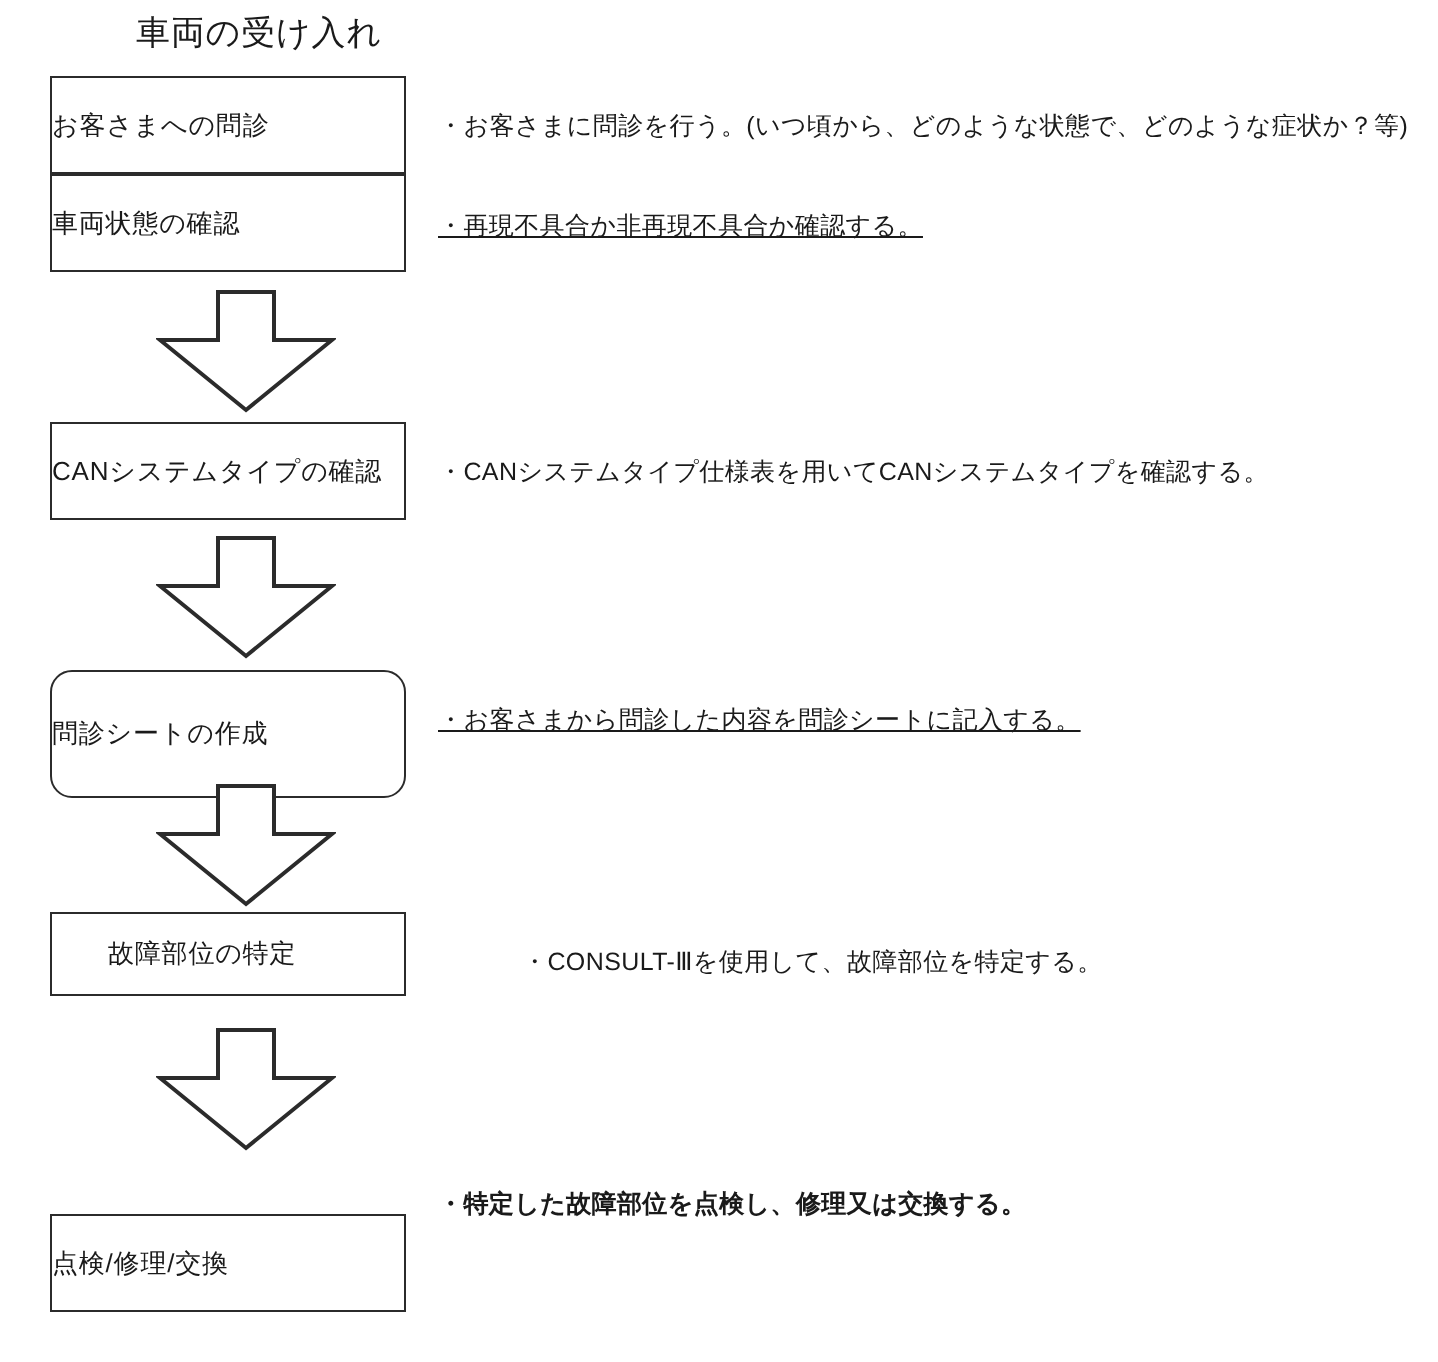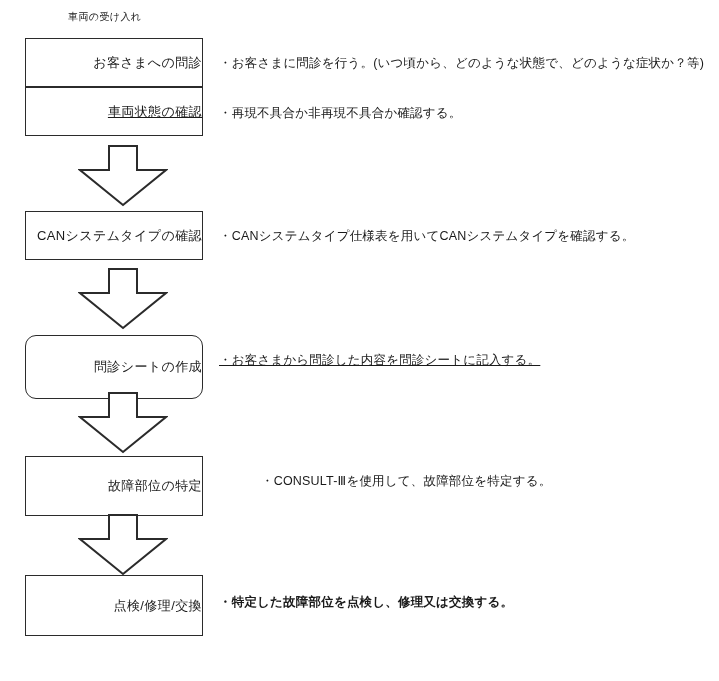--- a/index.html
+++ b/index.html
@@ -21,37 +21,37 @@
     top: 0;
     width: 719px;
     height: 681px;
   }
 
   
   .diagram-title {
     position: absolute;
     left: 68px;
     top: 8px;
-    font-size: 10px;
+    font-size: 17px;
     line-height: 18px;
     letter-spacing: 0.4px;
     white-space: nowrap;
   }
 
   
   .step-box {
     position: absolute;
     left: 25px;
     width: 178px;
     box-sizing: border-box;
     border: 1.4px solid #2b2b2b;
     background: #ffffff;
     display: flex;
     align-items: center;
-    justify-content: flex-end;
+    justify-content: flex-start;
   }
   .step-box .step-label {
     font-size: 13px;
     line-height: 18px;
     letter-spacing: 0.4px;
     white-space: nowrap;
     text-align: center;
   }
   
   .step-box.stacked-top { border-bottom-width: 0.7px; }
@@ -80,24 +80,24 @@
 
 <div id="flow-canvas">
 
   <div class="diagram-title">車両の受け入れ</div>
 
   <div class="step-box stacked-top" style="top:38px;height:49px;">
     <span class="step-label">お客さまへの問診</span>
   </div>
   <div class="step-desc" style="top:54px;">・お客さまに問診を行う。(いつ頃から、どのような状態で、どのような症状か？等)</div>
 
-  <div class="step-box stacked-bottom" style="top:87px;height:49px;text-decoration:underline;">
+  <div class="step-box stacked-bottom" style="top:87px;height:49px;">
     <span class="step-label">車両状態の確認</span>
   </div>
-  <div class="step-desc" style="top:104px;">・再現不具合か非再現不具合か確認する。</div>
+  <div class="step-desc" style="top:104px;text-decoration:underline;">・再現不具合か非再現不具合か確認する。</div>
 
   <div class="flow-arrow" style="top:145px;height:62px;">
     <svg viewBox="0 0 90 62" preserveAspectRatio="none">
       <polygon points="31,1 59,1 59,25 88,25 45,60 2,25 31,25" fill="#ffffff" stroke="#2b2b2b" stroke-width="2" stroke-linejoin="miter"></polygon>
     </svg>
   </div>
 
   <div class="step-box" style="top:211px;height:49px;">
     <span class="step-label">CANシステムタイプの確認</span>
   </div>
@@ -113,29 +113,29 @@
     <span class="step-label">問診シートの作成</span>
   </div>
   <div class="step-desc" style="top:351px;text-decoration:underline;">・お客さまから問診した内容を問診シートに記入する。</div>
 
   <div class="flow-arrow" style="top:392px;height:62px;">
     <svg viewBox="0 0 90 62" preserveAspectRatio="none">
       <polygon points="31,1 59,1 59,25 88,25 45,60 2,25 31,25" fill="#ffffff" stroke="#2b2b2b" stroke-width="2" stroke-linejoin="miter"></polygon>
     </svg>
   </div>
 
-  <div class="step-box" style="top:456px;height:60px;">
+  <div class="step-box" style="top:456px;height:42px;padding-left:28px;">
     <span class="step-label">故障部位の特定</span>
   </div>
   <div class="step-desc" style="top:472px;margin-left:42px;">・CONSULT-Ⅲを使用して、故障部位を特定する。</div>
 
   <div class="flow-arrow" style="top:514px;height:62px;">
     <svg viewBox="0 0 90 62" preserveAspectRatio="none">
       <polygon points="31,1 59,1 59,25 88,25 45,60 2,25 31,25" fill="#ffffff" stroke="#2b2b2b" stroke-width="2" stroke-linejoin="miter"></polygon>
     </svg>
   </div>
 
-  <div class="step-box" style="top:575px;height:61px;">
+  <div class="step-box" style="top:607px;height:49px;">
     <span class="step-label">点検/修理/交換</span>
   </div>
   <div class="step-desc" style="top:593px;font-weight:bold;">・特定した故障部位を点検し、修理又は交換する。</div>
 
 </div>
 
 </body></html>

